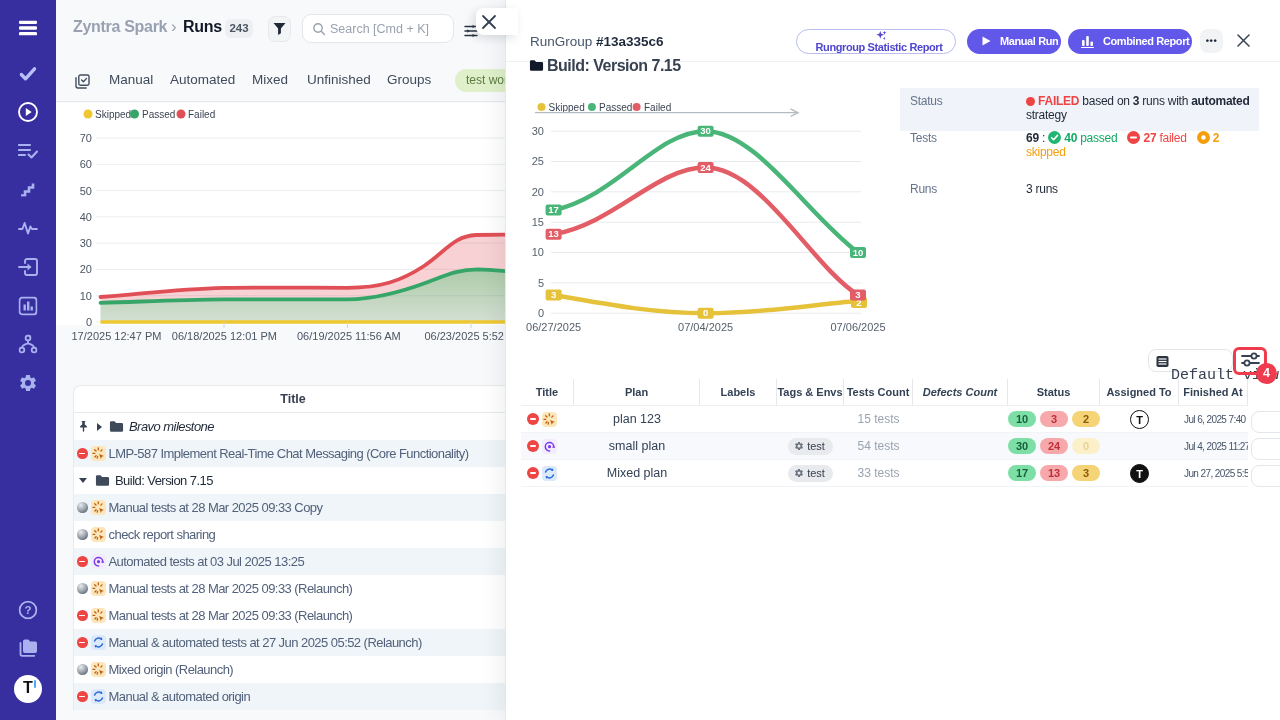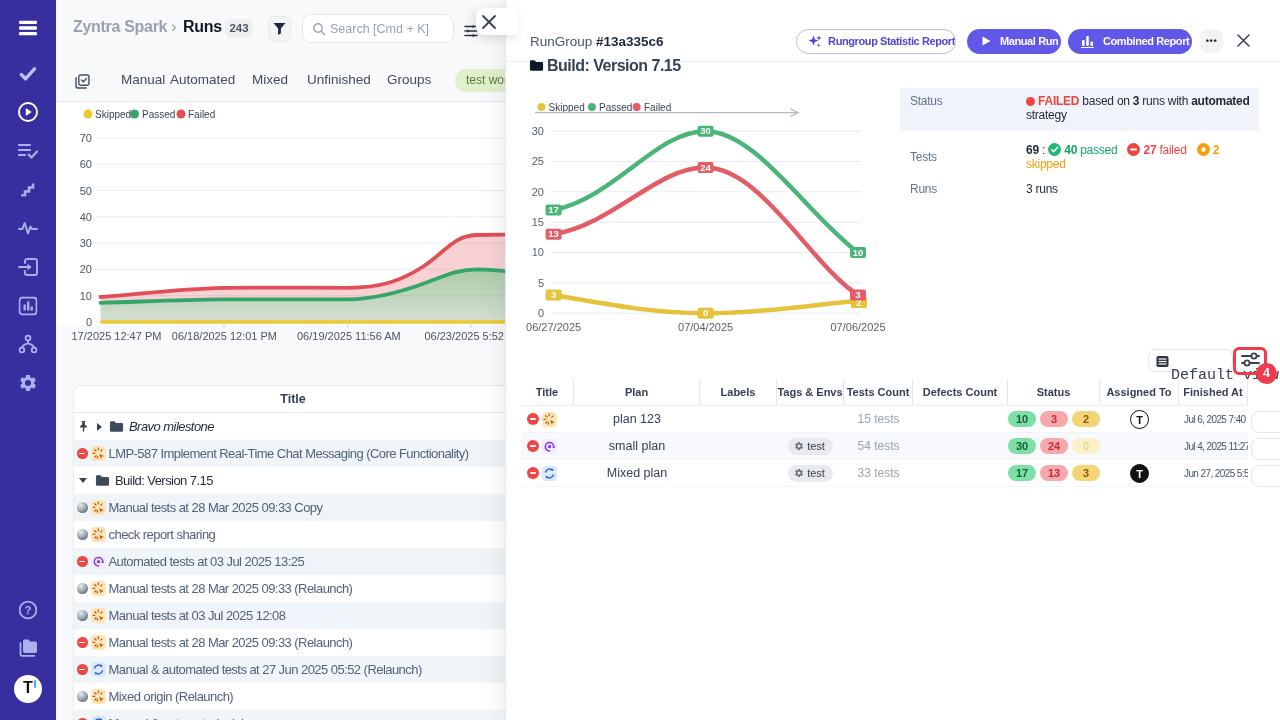--- a/index.html
+++ b/index.html
@@ -35,21 +35,21 @@
 .tico svg { position:absolute; left:0; top:0; }
 .tico.burst { background:#fbe7bb; }
 .tico.purp { background:#f2ecfd; }
 .tico.blue { background:#dbe9fb; }
 .caret-r { flex:none; width:0; height:0; border-left:5px solid #374151; border-top:4px solid transparent; border-bottom:4px solid transparent; }
 .caret-d { flex:none; width:0; height:0; border-top:5px solid #374151; border-left:4px solid transparent; border-right:4px solid transparent; }
 
 #drawer { position:absolute; left:505px; top:0; width:775px; height:720px; background:#fff; border-left:1px solid #e4e6ea; box-shadow:-7px 0 18px rgba(40,50,70,0.07); z-index:10; }
 #dhead { position:absolute; left:0; top:0; width:775px; height:42px; border-bottom:1px solid #eef0f3; background:#fff;margin-top:20px; }
 .btn { position:absolute; top:8.5px; height:25px; border-radius:12.5px; font-size:11px; letter-spacing:-0.4px; font-weight:700; display:flex; align-items:center; white-space:nowrap; overflow:hidden; }
-.btn-outline { border:1.5px solid #b9bdf2; color:#4f46cf; background:#fff; }
+.btn-outline { border:1.5px solid #b9bdf2; color:#4f46cf; background:#fff;flex-direction:column; }
 .btn-fill { background:#6157e9; color:#fff; }
 .btn-more { position:absolute; top:9px; width:23px; height:24px; background:#f1f3f5; border-radius:8px; color:#1f2937; text-align:center; font-weight:700; font-size:9.5px; line-height:23px; letter-spacing:0.5px; }
 
 #ipanel { position:absolute; left:394px; top:88px; width:359px; font-size:12px; letter-spacing:-0.25px; }
 .irow { display:flex; }
 .irow.lite { background:#f0f3fa; }
 .ilab { flex:none; width:126px; padding-left:10px; color:#64748b; }
 .ival { color:#1f2937; white-space:nowrap; }
 
 .chip { display:inline-block; width:28px; height:16px; border-radius:8px; font-size:11px; font-weight:700; text-align:center; line-height:16px; }
@@ -59,21 +59,21 @@
 .chip.y0 { background:#fcf0cb; color:#e8d295; }
 .tag { display:inline-flex; align-items:center; height:17px; padding:0 8px 0 6px; background:#e8eaed; border-radius:9px; font-size:11px; color:#374151; }
 .avatarT { width:19px; height:19px; border-radius:50%; text-align:center; font-size:11px; font-weight:700; line-height:19px; }
 .avT-o { border:1.5px solid #111; color:#111; background:#fff; }
 .avT-f { background:#111; color:#fff; border:1.5px solid #111; }
 #dtable { position:absolute; left:15px; top:379px; width:727px; font-size:12.5px; color:#334155; }
 .dhr { display:flex; height:27px; font-weight:700; font-size:11px; border-bottom:1px solid #edf0f3; white-space:nowrap; }
 .dhr > div { display:flex; align-items:center; justify-content:center; border-right:1px solid #e5e7eb; }
 .dr { display:flex; height:27px; align-items:center; border-bottom:1px solid #f1f4f7; }
 .dr.alt { background:#f7f9fc; }
-.c1{width:53px;} .c2{width:126px;} .c3{width:77px;} .c4{width:67px;} .c5{width:69px;} .c6{width:95px;} .c7{width:92px;} .c8{width:79px;} .c9{width:69px;}
+.c1{width:53px;} .c2{width:126px;} .c3{width:77px;} .c4{width:67px;} .c5{width:69px;} .c6{width:95px;font-style:italic;} .c7{width:92px;} .c8{width:79px;} .c9{width:69px;}
 .ticell { display:flex; align-items:center; padding-left:6px; }
 .ticell .ic-red { margin:0; }
 .ctr { display:flex; align-items:center; justify-content:center; }
 .gray { color:#9aa3b0; font-size:12px; }
 .date { font-size:10px; letter-spacing:-0.6px; color:#475569; padding-left:5px; white-space:nowrap; overflow:hidden; }
 .rpill { left:745px; width:40px; height:22px; background:#fff; border:1px solid #e3e6ea; border-radius:8px 0 0 8px; }
 
 #closecard { position:absolute; left:476px; top:8px; width:42px; height:27px; background:#fff; border-radius:8px 0 0 8px; box-shadow:-3px 3px 10px rgba(30,40,60,0.14); z-index:20; }
 </style>
 </head>
@@ -103,21 +103,21 @@
         <path d="M8.6 0.8 L11 2.5 L8.6 4.2 z" fill="#2a3442"></path>
         <path d="M3.4 5.3 L5.8 7 L3.4 8.7 z" fill="#2a3442"></path>
         <path d="M8.6 9.8 L11 11.5 L8.6 13.2 z" fill="#2a3442"></path>
     </svg>
     <div id="tabbar">
       <svg class="ab" style="left:19px; top:14px;" width="15" height="15" viewBox="0 0 15 15">
           <rect x="3.8" y="1" width="10.2" height="10.2" rx="1.6" fill="none" stroke="#434e60" stroke-width="1.4"></rect>
           <path d="M6.6 5.9 l1.9 1.9 l3-3.4" fill="none" stroke="#434e60" stroke-width="1.4" stroke-linecap="round" stroke-linejoin="round"></path>
           <path d="M1 3.8 v8.2 a2 2 0 0 0 2 2 h8.2" fill="none" stroke="#434e60" stroke-width="1.4" stroke-linecap="round"></path>
         </svg>
-      <span class="tab" style="left:53px;margin-left:12px;">Manual</span>
+      <span class="tab" style="left:53px;">Manual</span>
       <span class="tab" style="left:114px;">Automated</span>
       <span class="tab" style="left:196px;">Mixed</span>
       <span class="tab" style="left:251px;">Unfinished</span>
       <span class="tab" style="left:331px;">Groups</span>
       <span class="pill-green">test work</span>
     </div>
     <div class="ab" style="left:0; top:103px; width:460px; height:222px; background:#fff;"></div>
     <svg class="ab" style="left:0; top:100px;" width="450" height="245" viewBox="0 0 450 245">
       <circle cx="32" cy="14" r="4.5" fill="#eec731"></circle>
         <text x="39" y="17.5" font-size="10" fill="#3c4452">Skipped</text>
@@ -258,37 +258,20 @@
                 <line x1="3.7" y1="3.7" x2="5" y2="5"></line>
                 <line x1="2" y1="7.3" x2="3.8" y2="7.3"></line>
                 <line x1="3.9" y1="11" x2="5.1" y2="9.8"></line>
                 <line x1="11" y1="3.9" x2="9.8" y2="5.1"></line>
                 <line x1="6.2" y1="12.2" x2="6.6" y2="10.6"></line>
               </g>
               <path d="M8.1 8.1 L13 9.9 L10.7 10.7 L9.9 13 Z" fill="#c05f10"></path>
             </svg>
           </span>
           <span style="margin-left:3px;">Manual tests at 28 Mar 2025 09:33 (Relaunch)</span>
-        </div>
-      <div class="lrow alt">
-          <span class="ic-gray" style="margin-left:3px;"></span>
-          <span class="tico burst">
-            <svg width="15" height="15" viewBox="0 0 15 15">
-              <g stroke="#c05f10" stroke-width="1.3" stroke-linecap="round">
-                <line x1="7.3" y1="2" x2="7.3" y2="3.8"></line>
-                <line x1="3.7" y1="3.7" x2="5" y2="5"></line>
-                <line x1="2" y1="7.3" x2="3.8" y2="7.3"></line>
-                <line x1="3.9" y1="11" x2="5.1" y2="9.8"></line>
-                <line x1="11" y1="3.9" x2="9.8" y2="5.1"></line>
-                <line x1="6.2" y1="12.2" x2="6.6" y2="10.6"></line>
-              </g>
-              <path d="M8.1 8.1 L13 9.9 L10.7 10.7 L9.9 13 Z" fill="#c05f10"></path>
-            </svg>
-          </span>
-          <span style="margin-left:3px;">Manual tests at 03 Jul 2025 12:08</span>
         </div>
       <div class="lrow">
           <span class="ic-red" style="margin-left:3px;"></span>
           <span class="tico burst">
             <svg width="15" height="15" viewBox="0 0 15 15">
               <g stroke="#c05f10" stroke-width="1.3" stroke-linecap="round">
                 <line x1="7.3" y1="2" x2="7.3" y2="3.8"></line>
                 <line x1="3.7" y1="3.7" x2="5" y2="5"></line>
                 <line x1="2" y1="7.3" x2="3.8" y2="7.3"></line>
                 <line x1="3.9" y1="11" x2="5.1" y2="9.8"></line>
@@ -509,21 +492,21 @@
           <text x="352" y="246">07/06/2025</text>
       </g>
     </svg>
     <div id="ipanel">
       <div class="irow lite" style="height:43px; padding-top:6px;">
           <span class="ilab">Status</span>
           <span class="ival" style="line-height:14px;"><svg width="9" height="9" viewBox="0 0 9 9" style="vertical-align:-0.5px;">
               <circle cx="4.5" cy="4.5" r="4.5" fill="#ef4444"></circle>
             </svg> <b style="color:#ef4444;">FAILED</b> based on <b>3</b> runs with <b>automated</b><br>strategy</span>
         </div>
-      <div class="irow" style="height:45px; padding-top:7px;align-items:center;">
+      <div class="irow" style="height:45px; padding-top:0;">
           <span class="ilab">Tests</span>
           <span class="ival" style="line-height:14px;"><b>69</b> : <svg width="13" height="13" viewBox="0 0 13 13" style="vertical-align:-2px;">
               <circle cx="6.5" cy="6.5" r="6.5" fill="#22b573"></circle>
               <path d="M3.6 6.7 l2 2 L9.5 4.4" fill="none" stroke="#fff" stroke-width="1.6" stroke-linecap="round" stroke-linejoin="round"></path>
             </svg> <b style="color:#10a965;">40</b> <span style="color:#10a965;">passed</span><span style="display:inline-block;width:10px;"></span><svg width="13" height="13" viewBox="0 0 13 13" style="vertical-align:-2px;">
               <circle cx="6.5" cy="6.5" r="6.5" fill="#ef4444"></circle>
               <rect x="3" y="5.6" width="7" height="1.8" rx="0.9" fill="#fff"></rect>
             </svg> <b style="color:#ef4444;">27</b> <span style="color:#ef4444;">failed</span><span style="display:inline-block;width:10px;"></span><svg width="13" height="13" viewBox="0 0 13 13" style="vertical-align:-2px;">
               <circle cx="6.5" cy="6.5" r="6.5" fill="#f59e0b"></circle>
               <circle cx="6.5" cy="6.5" r="2.2" fill="#fff"></circle>

